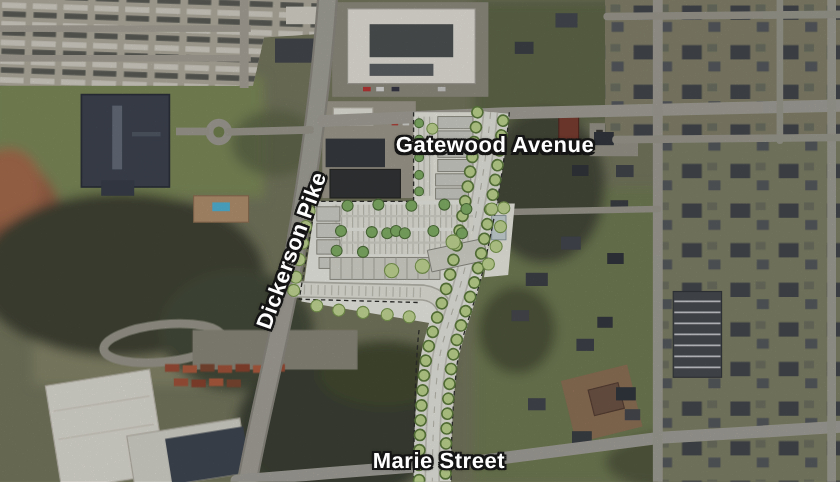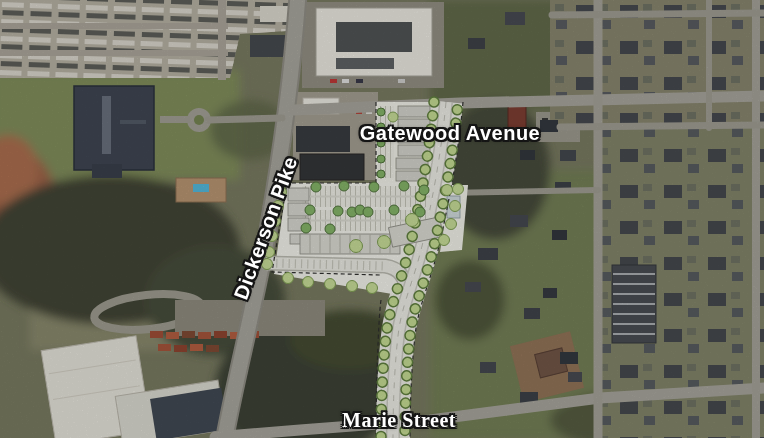--- a/index.html
+++ b/index.html
@@ -314,14 +314,14 @@
           <circle cx="393" cy="134" r="5"></circle>
     </g>
   </g>
 
   <rect width="764" height="438" filter="url(#noise)" opacity="0.13"></rect>
   <rect width="764" height="438" fill="#5d6148" opacity="0.05"></rect>
 </svg>
 
 <div class="street-label" style="left:450px;top:92px;margin-top:41px;">Gatewood Avenue</div>
 <div class="street-label rot" style="left:266px;top:228px;">Dickerson Pike</div>
-<div class="street-label" style="left:399px;top:420px;font-family:Liberation Serif, serif;">Marie Street</div>
+<div class="street-label" style="left:399px;top:420px;">Marie Street</div>
 </div>
 
 </body></html>

